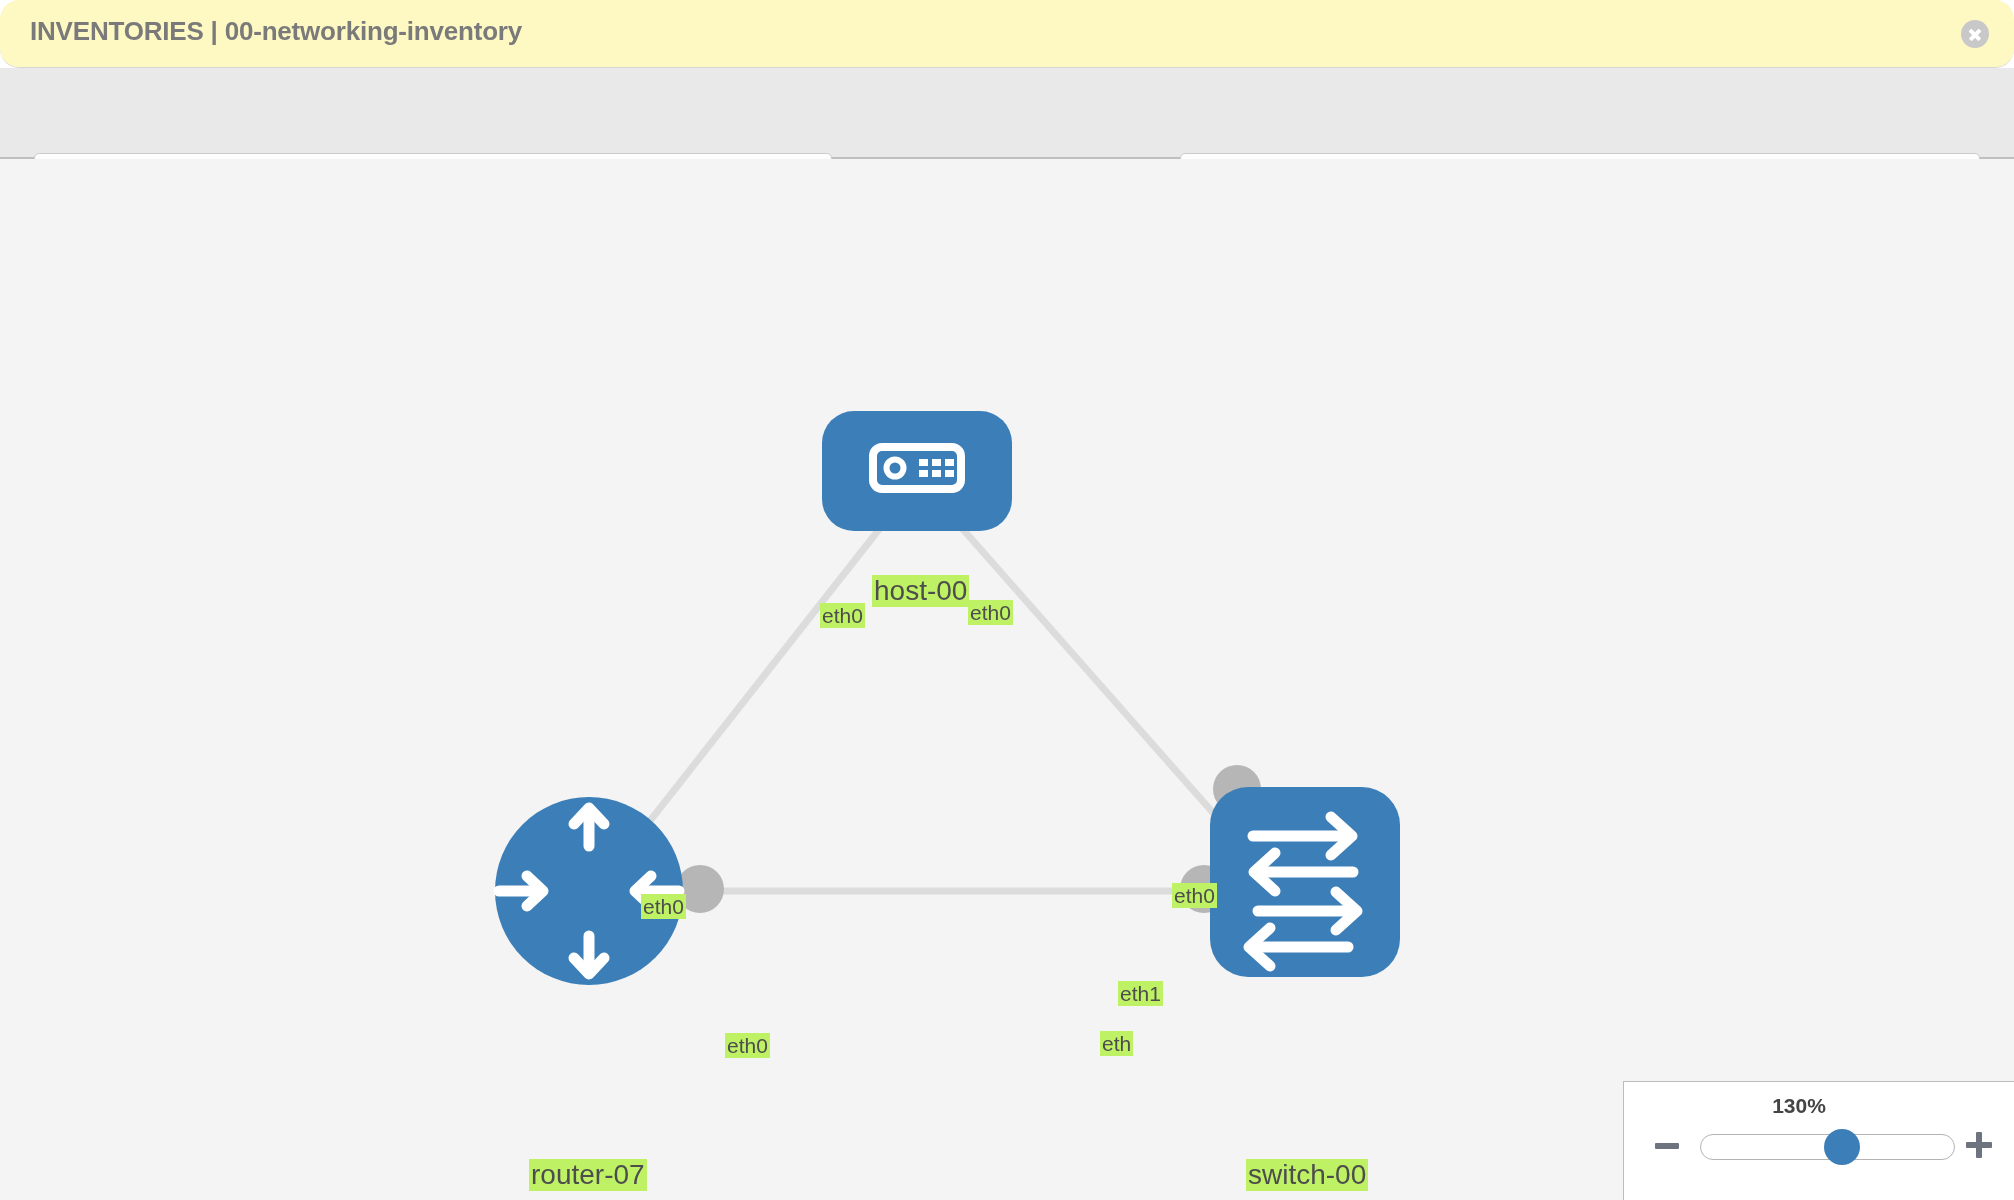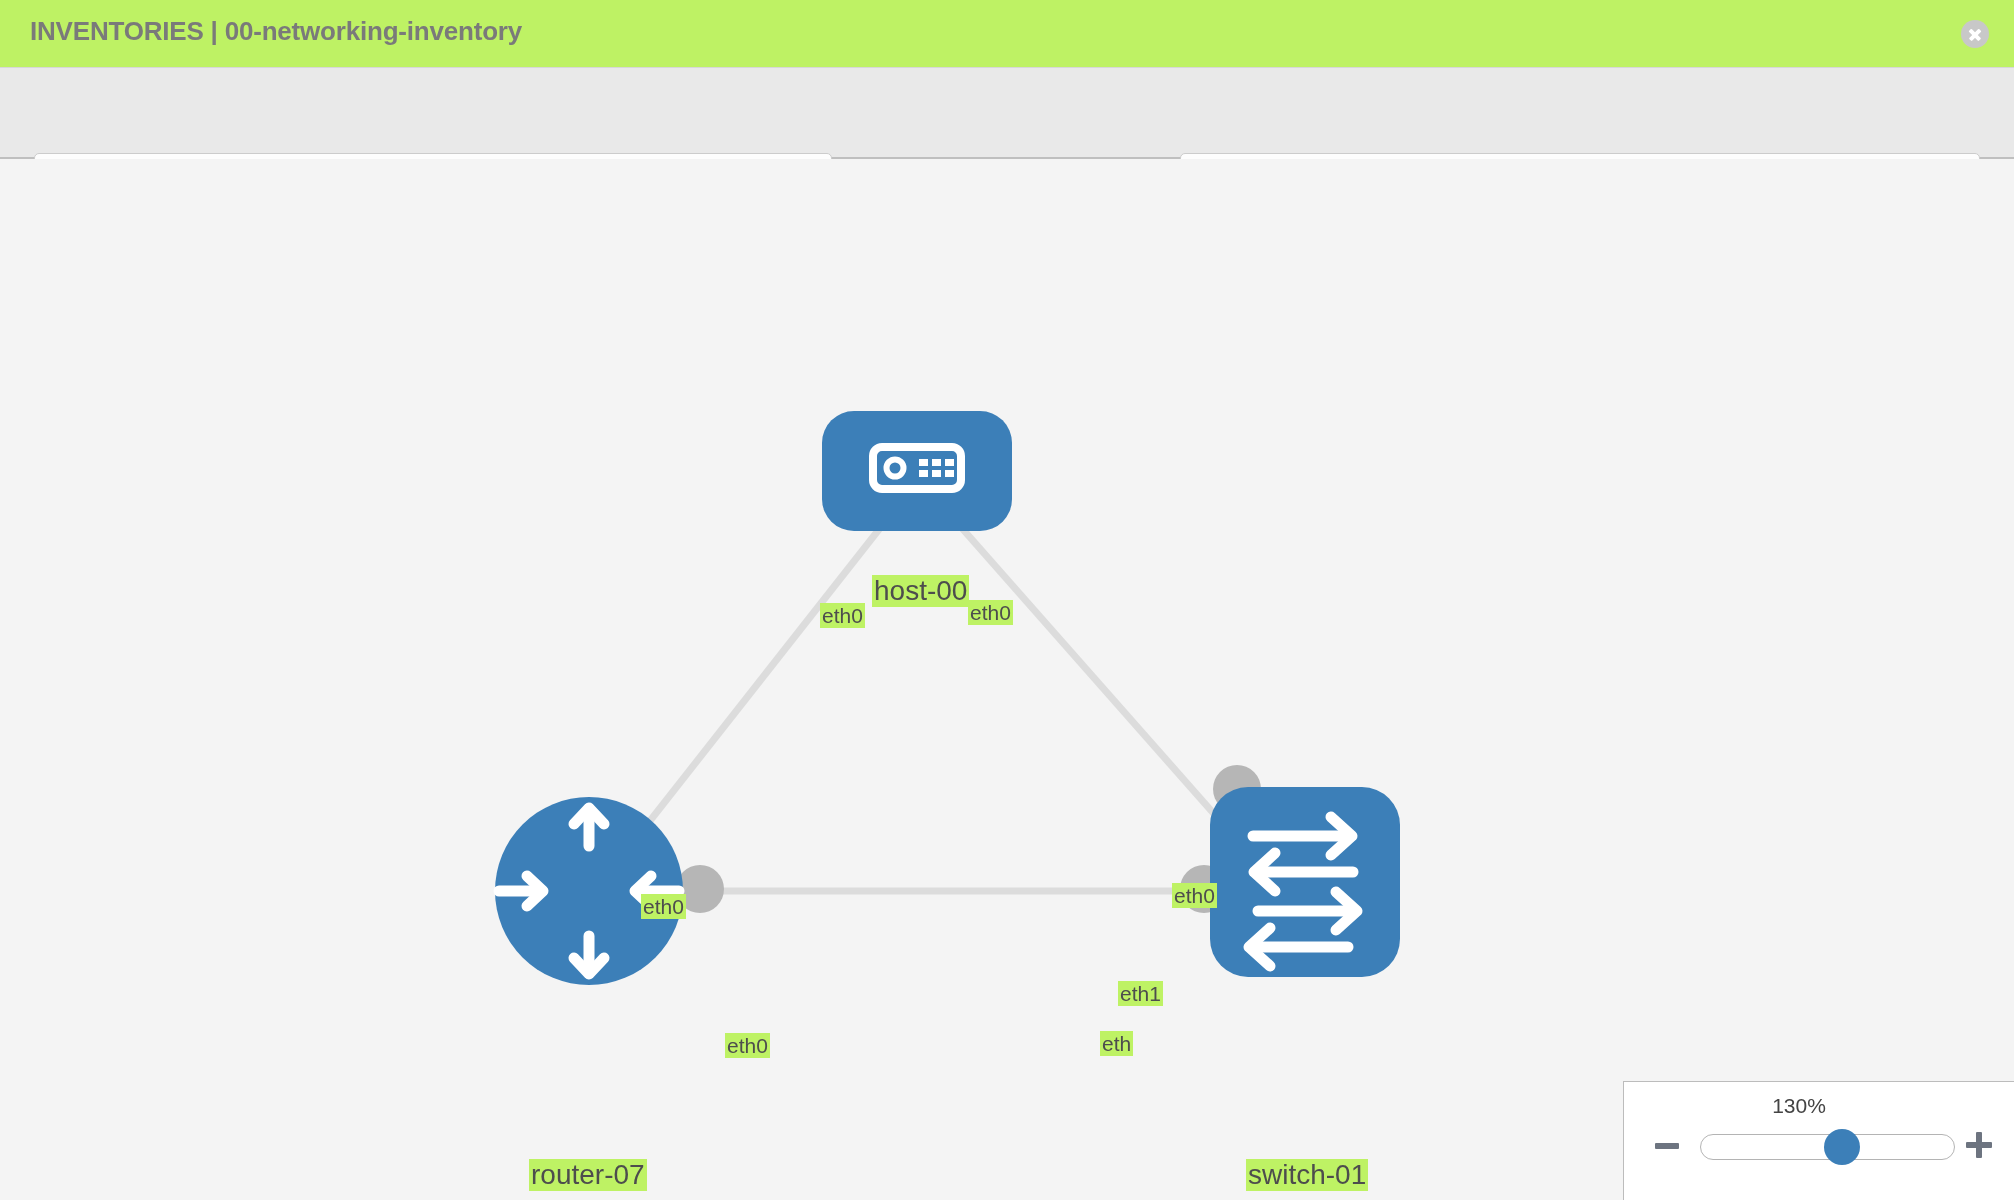--- a/index.html
+++ b/index.html
@@ -13,23 +13,24 @@
     overflow: hidden;
     font-family: "Liberation Sans", sans-serif;
     -webkit-font-smoothing: antialiased;
   }
 
   
   .header {
     position: absolute;
     left: 0; top: 0;
     width: 2014px; height: 68px;
-    background: #bef264;
+    background: #fef9c3;
     border-bottom: 1px solid #d7d7d7;
     box-sizing: border-box;
+    border-radius: 19px;
   }
   .page-title {
     position: absolute;
     left: 30px; top: 16px;
     font-size: 26px;
     font-weight: bold;
     color: #7a7a7a;
     letter-spacing: -0.2px;
     white-space: nowrap;
   }
@@ -145,20 +146,21 @@
     border-right: none;
     border-bottom: none;
     box-sizing: border-box;
   }
   .zoom-pct {
     position: absolute;
     top: 12px; left: 0; right: 40px;
     text-align: center;
     font-size: 21px;
     color: #444444;
+    font-weight: bold;
   }
   .zoom-minus {
     position: absolute;
     left: 31px; top: 61px;
     width: 24px; height: 6px;
     background: #6d7480;
     border-radius: 1px;
     cursor: pointer;
   }
   .zoom-plus {
@@ -304,21 +306,21 @@
   </svg>
 
   <span class="nlabel node-name" style="left:872px; top:416px;">host-00</span>
   <span class="nlabel if-label" style="left:820px; top:444px;">eth0</span>
   <span class="nlabel if-label" style="left:968px; top:441px;">eth0</span>
 
   <span class="nlabel node-name" style="left:529px; top:1000px;">router-07</span>
   <span class="nlabel if-label" style="left:641px; top:735px;">eth0</span>
   <span class="nlabel if-label" style="left:725px; top:874px;">eth0</span>
 
-  <span class="nlabel node-name" style="left:1246px; top:1000px;">switch-01</span>
+  <span class="nlabel node-name" style="left:1246px; top:1000px;">switch-00</span>
   <span class="nlabel if-label" style="left:1172px; top:724px;">eth0</span>
   <span class="nlabel if-label" style="left:1100px; top:872px;">eth</span>
   <span class="nlabel if-label" style="left:1118px; top:822px;">eth1</span>
 </div>
 
 <div class="zoom-panel">
   <div class="zoom-pct">130%</div>
   <div class="zoom-minus"></div>
   <div class="zoom-track"></div>
   <div class="zoom-thumb"></div>

